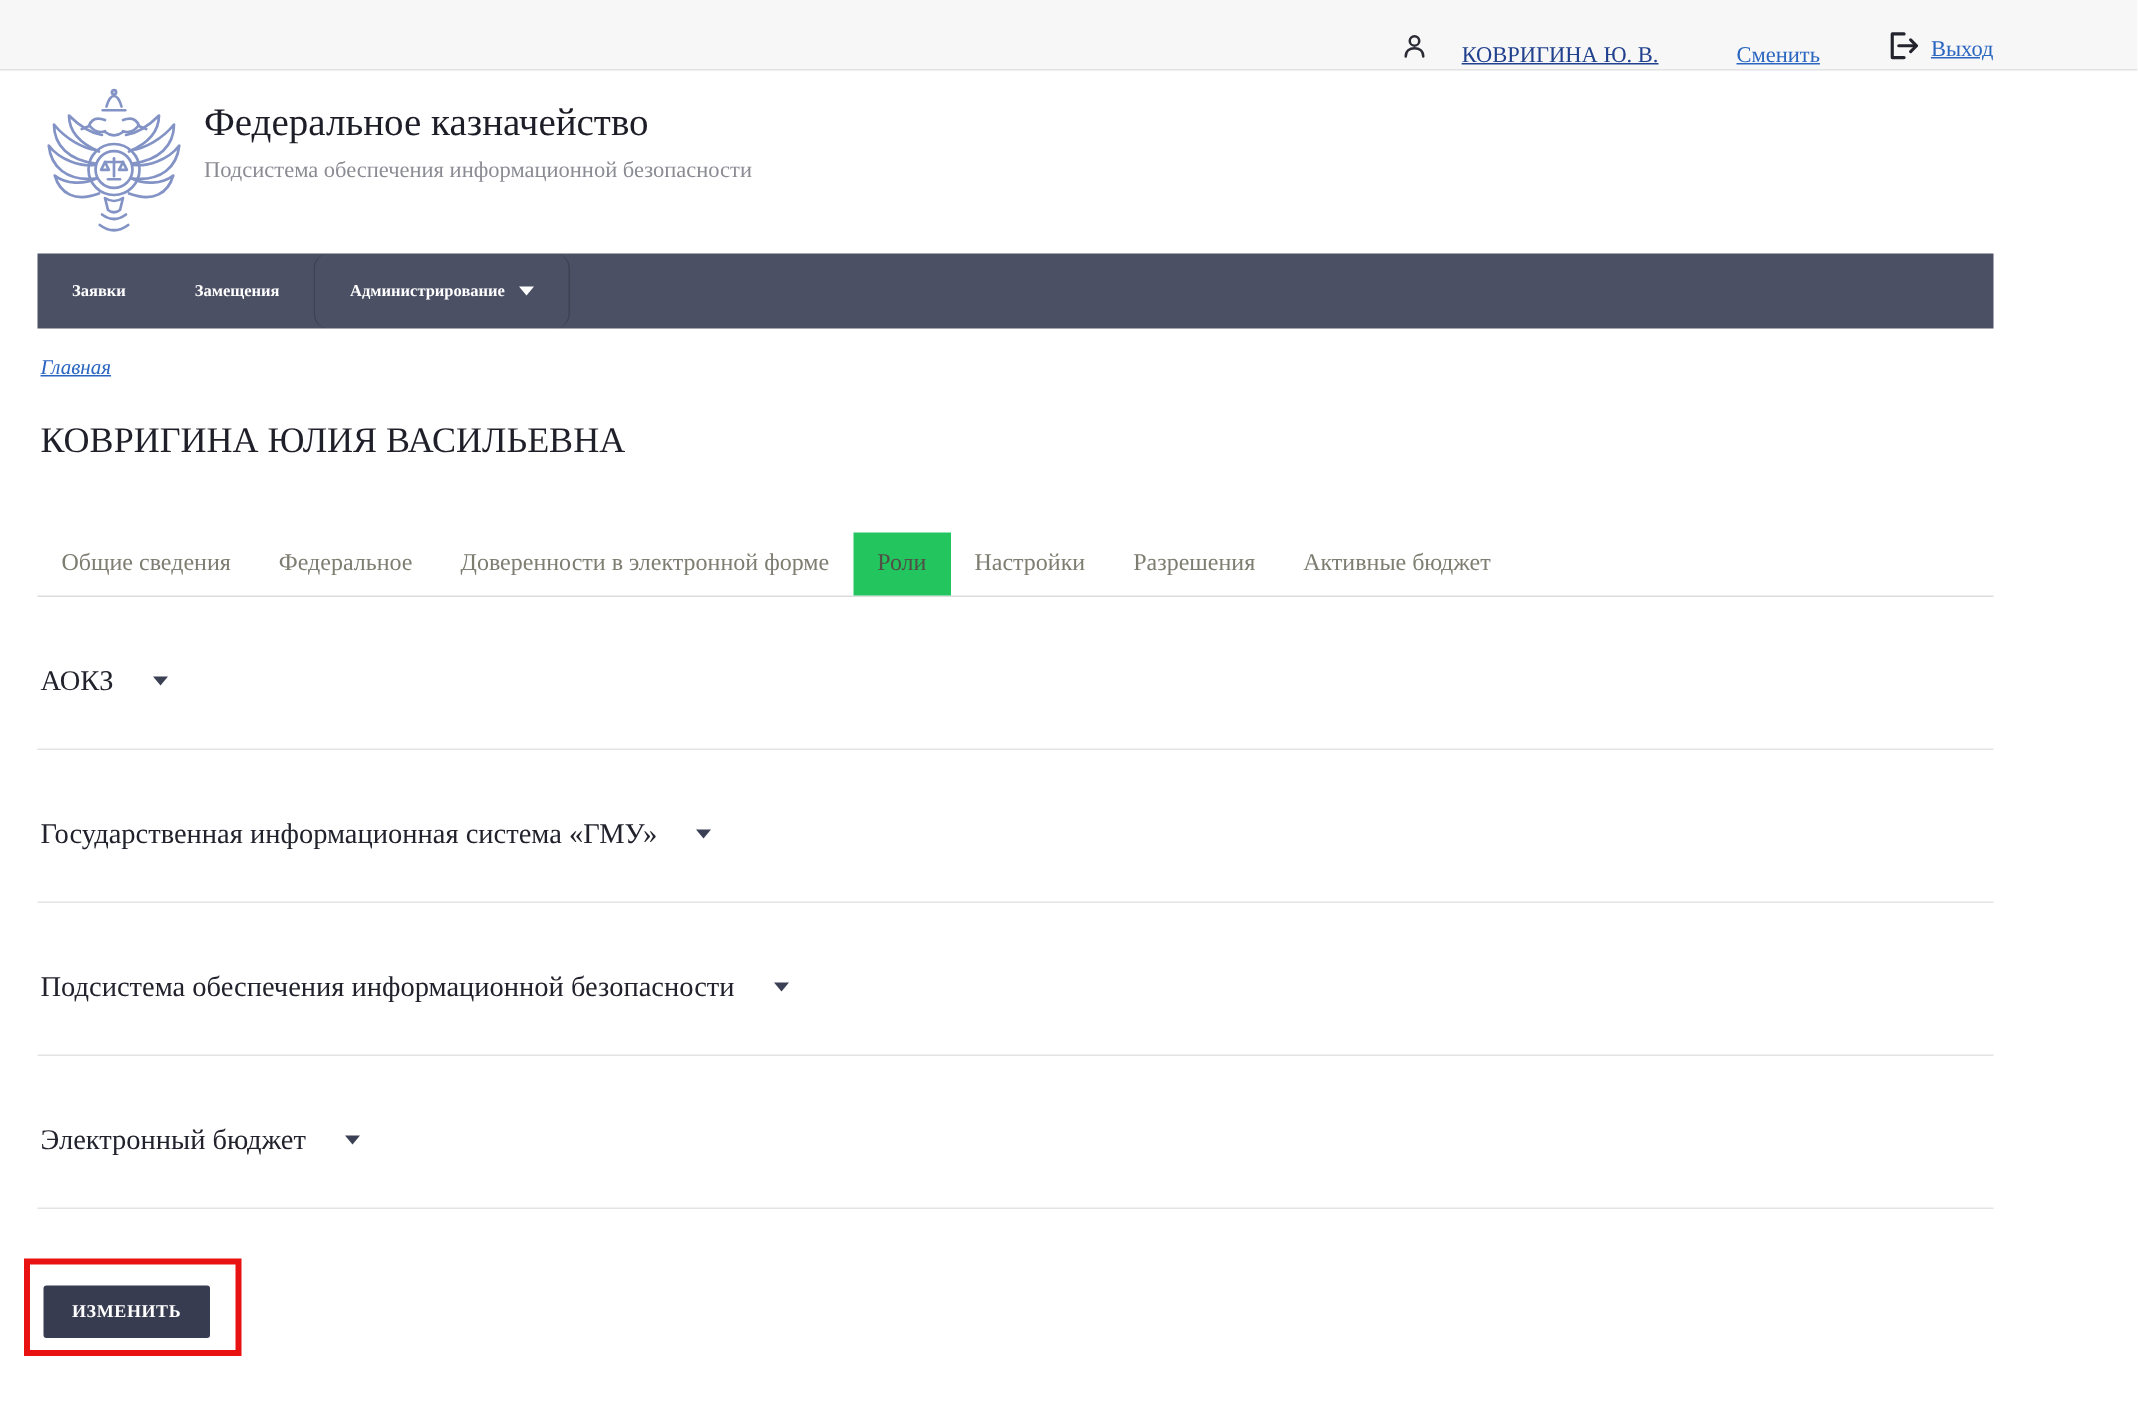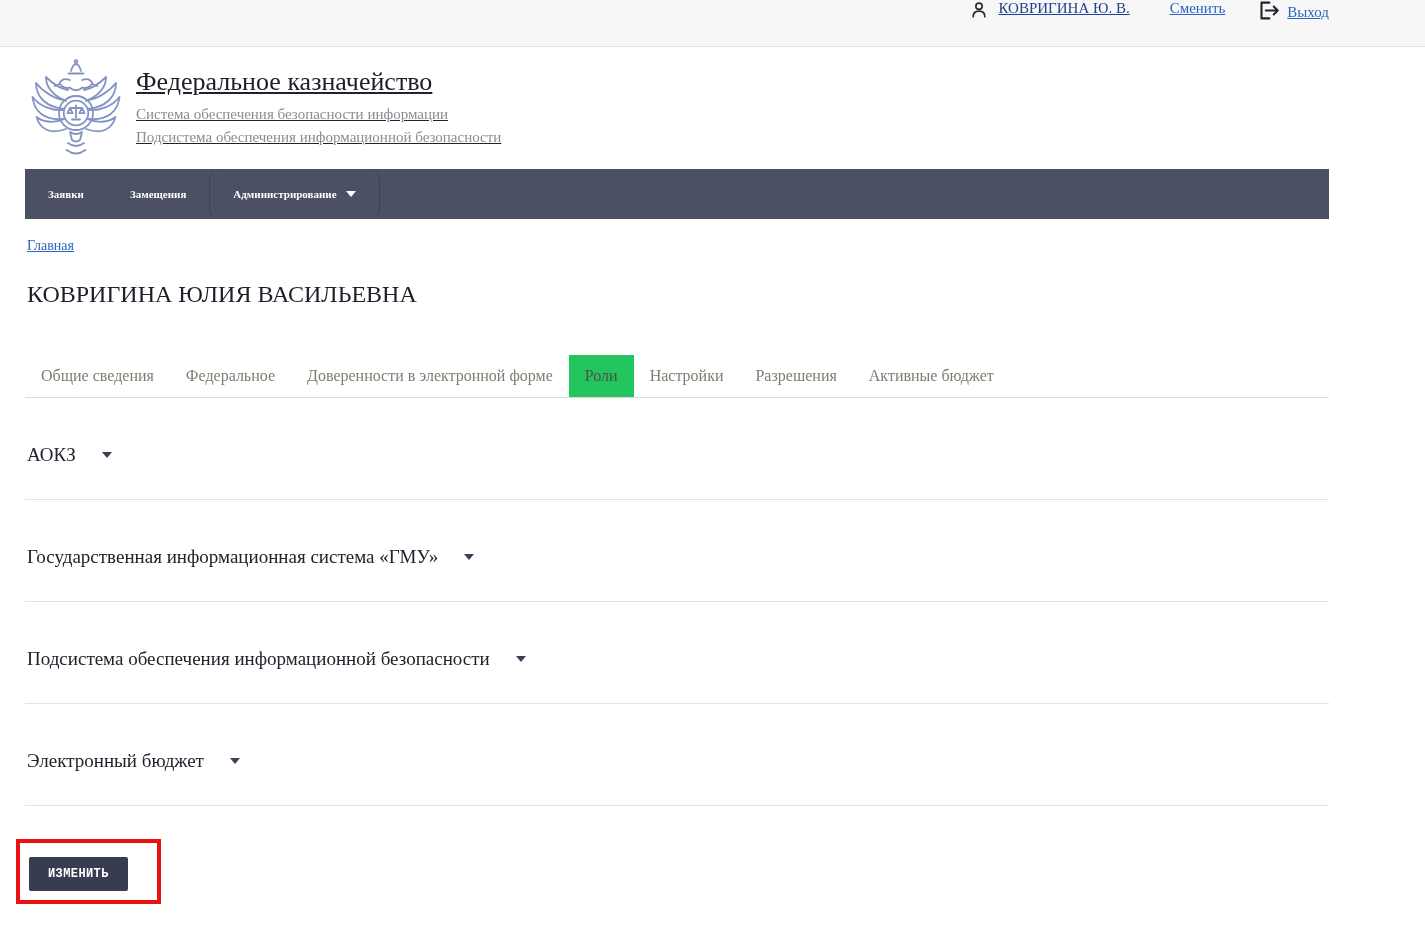--- a/index.html
+++ b/index.html
@@ -1,61 +1,61 @@
 <!DOCTYPE html>
 <html><head>
 <meta charset="utf-8">
 <style>
   * { margin:0; padding:0; box-sizing:border-box; }
   html,body { width:1425px; background:#ffffff; font-family:"Liberation Serif","DejaVu Serif",serif; }
   body { height:944px; overflow:hidden; color:#22222d; }
 
   
   .topbar { height:47px; background:#f7f7f7; border-bottom:1px solid #e3e3e3; }
-  .topbar-inner { margin-left:25px; width:1304px; height:100%; display:flex; align-items:flex-start; justify-content:flex-end; font-size:15px; }
+  .topbar-inner { margin-left:25px; width:1304px; height:100%; display:flex; align-items:flex-end; justify-content:flex-end; font-size:15px;gap:12px; }
   .user-link { color:#21418e; text-decoration:underline; margin-left:9px; cursor:pointer; }
   .plain-link { color:#2a65c0; text-decoration:underline; cursor:pointer; }
   .change-link { margin-left:40px; }
   .logout-icon-wrap { margin-left:32px; display:flex; align-items:center; }
   .logout-label { margin-left:7px; }
   .icon-svg { display:block; }
 
   
   .header { padding:10px 0 10px; }
   .header-inner { margin-left:30px; display:flex; align-items:flex-start; }
   .logo { width:92px; height:102px; flex:0 0 auto; }
-  .header-text { margin-left:14px; padding-top:10px;text-decoration:underline; }
+  .header-text { margin-left:14px; padding-top:10px; }
   .org-title { font-size:26px; color:#1d1d27; font-weight:400; }
   .org-sub { font-size:15px; color:#8b8b94; margin-top:9px; }
   .org-sub + .org-sub { margin-top:6px; }
 
   
   .navbar { margin-left:25px; width:1304px; height:50px; background:#4c5065; display:flex; align-items:stretch; }
   .nav-item { display:flex; align-items:center; padding:0 23px; color:#ffffff; font-size:11px; font-weight:bold; cursor:pointer; }
   .nav-item.dropdown { border-left:1px solid rgba(0,0,0,0.18); border-right:1px solid rgba(0,0,0,0.18);border-radius:10px; }
   .nav-caret { width:0; height:0; border-left:5px solid transparent; border-right:5px solid transparent; border-top:6px solid #ffffff; margin-left:9px; display:inline-block; }
 
   
-  .breadcrumb { margin:19px 0 0 27px; font-size:14px; }
+  .breadcrumb { margin:19px 0 0 27px; font-size:14px;font-style:italic; }
   .page-title { margin:27px 0 0 27px; font-size:24px; font-weight:400; color:#1f1f29; }
 
   
   .tabs { margin-left:25px; width:1304px; margin-top:47px; display:flex; border-bottom:1px solid #dcdcdc; }
   .tab { padding:12px 16px; font-size:16px; color:#7e7d71; cursor:pointer; white-space:nowrap; }
   .tab.active { background:#22c55e; color:#514f46; }
 
   
   .sections { margin-left:25px; width:1304px; }
   .section { border-bottom:1px solid #e3e3e3; padding:46px 2px 33px; cursor:pointer; }
   .section-title { font-size:19px; color:#22222d; }
   .section-caret { width:0; height:0; border-left:5px solid transparent; border-right:5px solid transparent; border-top:6px solid #3b4055; display:inline-block; margin-left:22px; transform:translateY(-3px); }
 
   
   .edit-wrap { position:relative; display:inline-block; margin:51px 0 0 29px; }
-  .edit-btn { background:#373c50; color:#ffffff; border:none; border-radius:2px; padding:10px 19px; font-family:Liberation Mono, monospace; font-size:12px; font-weight:bold; letter-spacing:0.4px; cursor:pointer; }
+  .edit-btn { background:#373c50; color:#ffffff; border:none; border-radius:2px; padding:10px 19px; font-family:Liberation Serif, serif; font-size:12px; font-weight:bold; letter-spacing:0.4px; cursor:pointer; }
   .annotation-box { position:absolute; left:-13px; top:-18px; width:145px; height:65px; border:4px solid #e91212; pointer-events:none; }
 </style>
 </head>
 <body>
 
 
 
 
 <div class="topbar">
   <div class="topbar-inner">
@@ -116,21 +116,20 @@
           <path d="M42 62.5 h8"></path>
 
           <path d="M40 75 q6 4 12 0 l-2 8 q-4 3 -8 0 z"></path>
           <path d="M38 86 q8 6 16 0"></path>
           <path d="M36.5 93 q9.5 7 19 0"></path>
         </g>
       </svg>
     </span>
     <div class="header-text">
       <div class="org-title">Федеральное казначейство</div>
-      <div class="org-sub">Система обеспечения безопасности информации</div>
       <div class="org-sub">Подсистема обеспечения информационной безопасности</div>
     </div>
   </div>
 </div>
 
 
 <div class="navbar">
   <div class="nav-item">
     <span>Заявки</span>
   </div>

